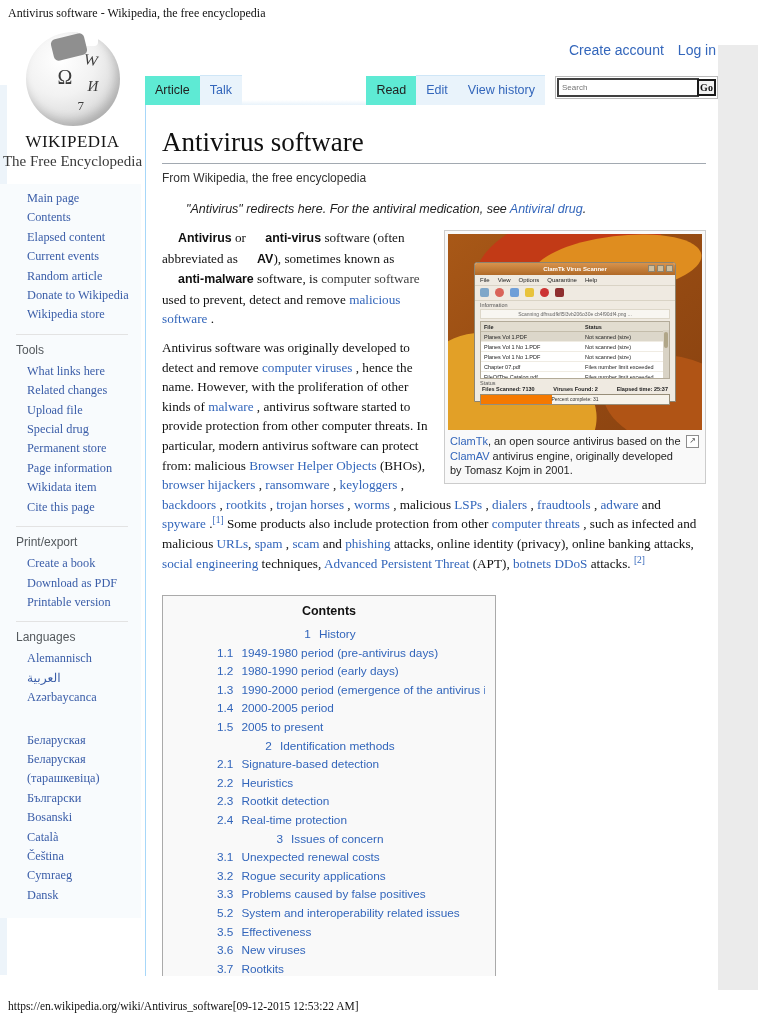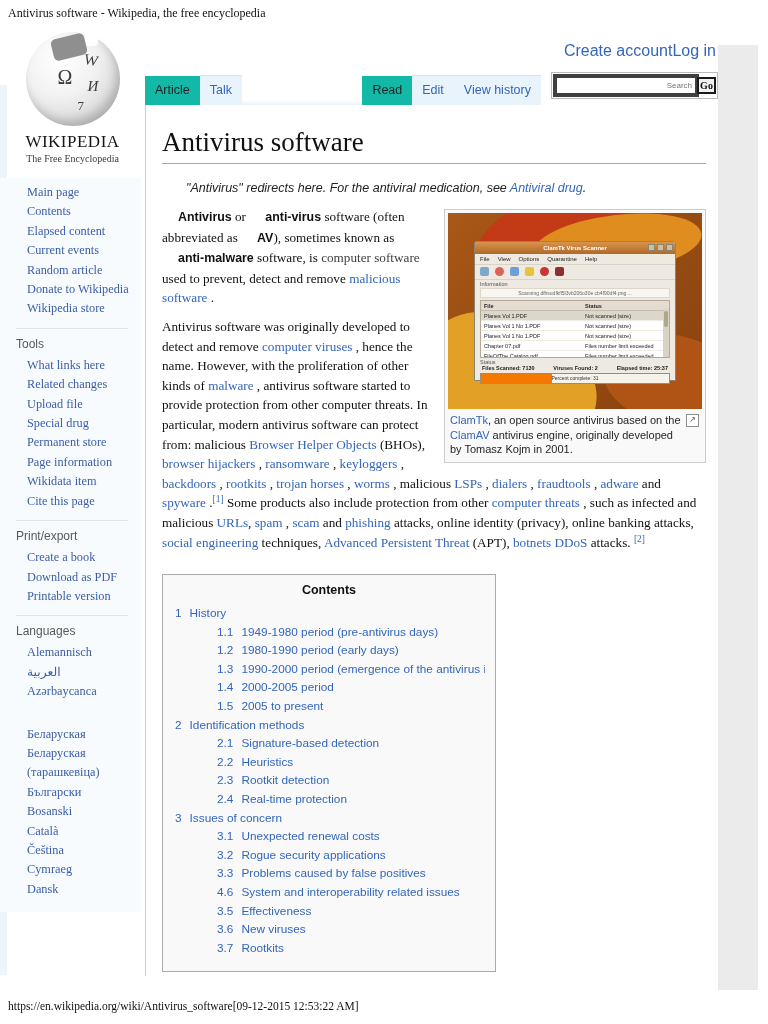--- a/index.html
+++ b/index.html
@@ -7,56 +7,56 @@
        font-family:"Liberation Sans",sans-serif;color:#111;overflow:hidden;}
   a{text-decoration:none;cursor:pointer;}
 
   
   .print-header{position:absolute;left:8px;top:6px;font:12px "Liberation Serif",serif;color:#111;}
   .print-footer{position:absolute;left:8px;top:1000px;font:11.5px "Liberation Serif",serif;color:#111;}
   .right-strip{position:absolute;left:718px;top:45px;width:40px;height:945px;background:#ebebeb;}
   .left-strip{position:absolute;left:0;top:85px;width:7px;height:890px;background:#edf4fa;}
 
   
-  .personal{position:absolute;top:42px;right:52px;font-size:16px;display:flex;}
+  .personal{position:absolute;top:42px;right:52px;font-size:14px;display:flex;gap:14px;}
   .personal a{color:#3366bb;}
 
   
   .sidebar{position:absolute;left:0;top:26px;width:145px;}
   .logo{text-align:center;}
   .globe{width:94px;height:94px;margin:6px auto 0;border-radius:50%;position:relative;
          background:radial-gradient(circle at 36% 30%,#ffffff 0%,#f2f2f2 40%,#dcdcdc 70%,#bfbfbf 100%);
          box-shadow:inset -4px -6px 10px rgba(0,0,0,.18);}
   .globe .piece{position:absolute;left:26px;top:4px;width:34px;height:22px;background:#8f8f8f;
          border-radius:5px;transform:rotate(-14deg);}
   .globe .notch{position:absolute;left:52px;top:-2px;width:20px;height:16px;background:#fff;border-radius:4px;}
   .globe .g{position:absolute;font-family:"Liberation Serif",serif;color:#3c3c3c;}
   .g1{left:32px;top:34px;font-size:20px;}
   .g2{left:58px;top:20px;font-size:15px;transform:rotate(12deg);}
   .g3{left:62px;top:46px;font-size:15px;font-style:italic;}
   .g4{left:52px;top:66px;font-size:13px;}
   .wordmark{font-family:"Liberation Serif",serif;font-size:17px;letter-spacing:.5px;color:#161616;margin-top:6px;}
-  .tagline{font-family:"Liberation Serif",serif;font-size:10px;color:#3a3a3a;margin-top:1px;text-align:center;}
+  .tagline{font-family:"Liberation Serif",serif;font-size:15px;color:#3a3a3a;margin-top:1px;text-align:center;}
   .side-panel{background:#f8fbfd;width:141px;margin-top:14px;padding-bottom:8px;}
   .side-list{list-style:none;margin:0;padding:4px 0 6px 27px;}
   .side-list li{line-height:17.4px;}
   .side-list a{font-family:"Liberation Serif",serif;font-size:12.3px;color:#3a5da8;}
   .side-list li.spacer{height:23px;}
   .side-sec h3{font-size:12px;font-weight:normal;color:#54595d;margin:4px 0 0 16px;
                padding-top:8px;border-top:1px solid #e3e3e3;width:112px;}
 
   
   .tabbar{position:absolute;left:145px;top:74px;width:573px;height:31px;display:flex;
           align-items:flex-end;border-bottom:1px solid #a7d7f9;font-size:12.5px;}
   .tab{padding:7px 10px 8px;}
-  .tab.on{background:#14b8a6;color:#222;}
+  .tab.on{background:#5eead4;color:#222;}
   .tab.off{background:#e9f3fb;color:#3366bb;border-top:1px solid #cfe6f7;}
   .tab-spacer{flex:1;height:5px;background:linear-gradient(#fff,#e9f3fb);}
   .search-wrap{display:flex;align-items:center;margin:0 0 6px 10px;border:1px solid #bbb;padding:1px;}
-  .search-input{width:132px;height:13px;border:4px solid #404040;font-size:8px;padding:1px 3px;color:#333;outline:none;text-align:right;}
+  .search-input{width:132px;height:13px;border:2px solid #404040;font-size:8px;padding:1px 3px;color:#333;outline:none;}
   .go-btn{width:19px;height:17px;border:2px solid #1a1a1a;margin-left:-2px;background:#f2f2f2;
           font:bold 10px "Liberation Serif",serif;color:#111;display:flex;align-items:center;justify-content:center;padding:0;}
 
   
   .content{position:absolute;left:145px;top:105px;width:573px;height:871px;background:#fff;
            border-left:1px solid #a7d7f9;box-sizing:border-box;padding:14px 12px 0 16px;overflow:hidden;}
   h1.title{font-family:"Liberation Serif",serif;font-weight:normal;font-size:27px;margin:8px 0 0;
            padding-bottom:5px;border-bottom:1px solid #a2a9b1;color:#101010;}
   .subtitle{font-size:12px;color:#333;margin-top:7px;}
   .hatnote{font-size:12.5px;font-style:italic;color:#222;margin:17px 0 12px 24px;}
@@ -104,21 +104,21 @@
   .ptext{position:absolute;width:100%;text-align:center;font-size:5px;line-height:9px;color:#333;}
   .caption{font-size:11px;line-height:14.5px;color:#252525;padding:4px 16px 2px 2px;}
   .magnify{position:absolute;right:6px;top:204px;width:11px;height:11px;border:1px solid #8d8d8d;
            background:#fff;font-size:8px;line-height:10px;text-align:center;color:#555;}
 
   
   .toc{display:inline-block;margin-top:13px;width:334px;box-sizing:border-box;border:1px solid #aaa;
        background:#f9f9f9;padding:8px 10px 14px;}
   .toc-title{font-size:12.5px;font-weight:bold;text-align:center;margin-bottom:7px;color:#111;}
   .toc-row{font-size:11.8px;line-height:18.6px;white-space:nowrap;overflow:hidden;}
-  .toc-row.l1{margin-left:2px;} .toc-row.l2{margin-left:44px;}
+  .toc-row.l1{margin-left:2px;text-align:center;} .toc-row.l2{margin-left:44px;}
   .toc-row a{color:#3366bb;}
   .toc-row .num{margin-right:8px;}
 </style>
 </head>
 <body>
 
 <div class="print-header">Antivirus software - Wikipedia, the free encyclopedia</div>
 <div class="right-strip"></div>
 <div class="left-strip"></div>
 
@@ -199,20 +199,21 @@
   <div class="tab off">Edit</div>
   <div class="tab off">View history</div>
   <div class="search-wrap">
     <input class="search-input" placeholder="Search" style="">
     <button class="go-btn">Go</button>
   </div>
 </div>
 
 <div class="content">
   <h1 class="title">Antivirus software</h1>
+  <div class="subtitle">From Wikipedia, the free encyclopedia</div>
   <div class="hatnote">"Antivirus" redirects here. For the antiviral medication, see <a style="color: rgb(51, 102, 187);">Antiviral drug</a>.</div>
 
   <div class="infobox">
     <div class="shot">
       <div class="bird b1"></div>
       <div class="bird b2"></div>
       <div class="bird b3"></div>
       <div class="bird b4"></div>
       <div class="win">
         <div class="win-title">ClamTk Virus Scanner</div>
@@ -299,21 +300,21 @@
         <div class="toc-row l2"><a><span class="num">1.5</span><span>2005 to present</span></a></div>
         <div class="toc-row l1"><a><span class="num">2</span><span>Identification methods</span></a></div>
         <div class="toc-row l2"><a><span class="num">2.1</span><span>Signature-based detection</span></a></div>
         <div class="toc-row l2"><a><span class="num">2.2</span><span>Heuristics</span></a></div>
         <div class="toc-row l2"><a><span class="num">2.3</span><span>Rootkit detection</span></a></div>
         <div class="toc-row l2"><a><span class="num">2.4</span><span>Real-time protection</span></a></div>
         <div class="toc-row l1"><a><span class="num">3</span><span>Issues of concern</span></a></div>
         <div class="toc-row l2"><a><span class="num">3.1</span><span>Unexpected renewal costs</span></a></div>
         <div class="toc-row l2"><a><span class="num">3.2</span><span>Rogue security applications</span></a></div>
         <div class="toc-row l2"><a><span class="num">3.3</span><span>Problems caused by false positives</span></a></div>
-        <div class="toc-row l2"><a><span class="num">4.6</span><span>System and interoperability related issues</span></a></div>
+        <div class="toc-row l2"><a><span class="num">5.2</span><span>System and interoperability related issues</span></a></div>
         <div class="toc-row l2"><a><span class="num">3.5</span><span>Effectiveness</span></a></div>
         <div class="toc-row l2"><a><span class="num">3.6</span><span>New viruses</span></a></div>
         <div class="toc-row l2"><a><span class="num">3.7</span><span>Rootkits</span></a></div>
       </div>
   </div>
 </div>
 
 <div class="print-footer">https://en.wikipedia.org/wiki/Antivirus_software[09-12-2015 12:53:22 AM]</div>
 
 </body></html>

